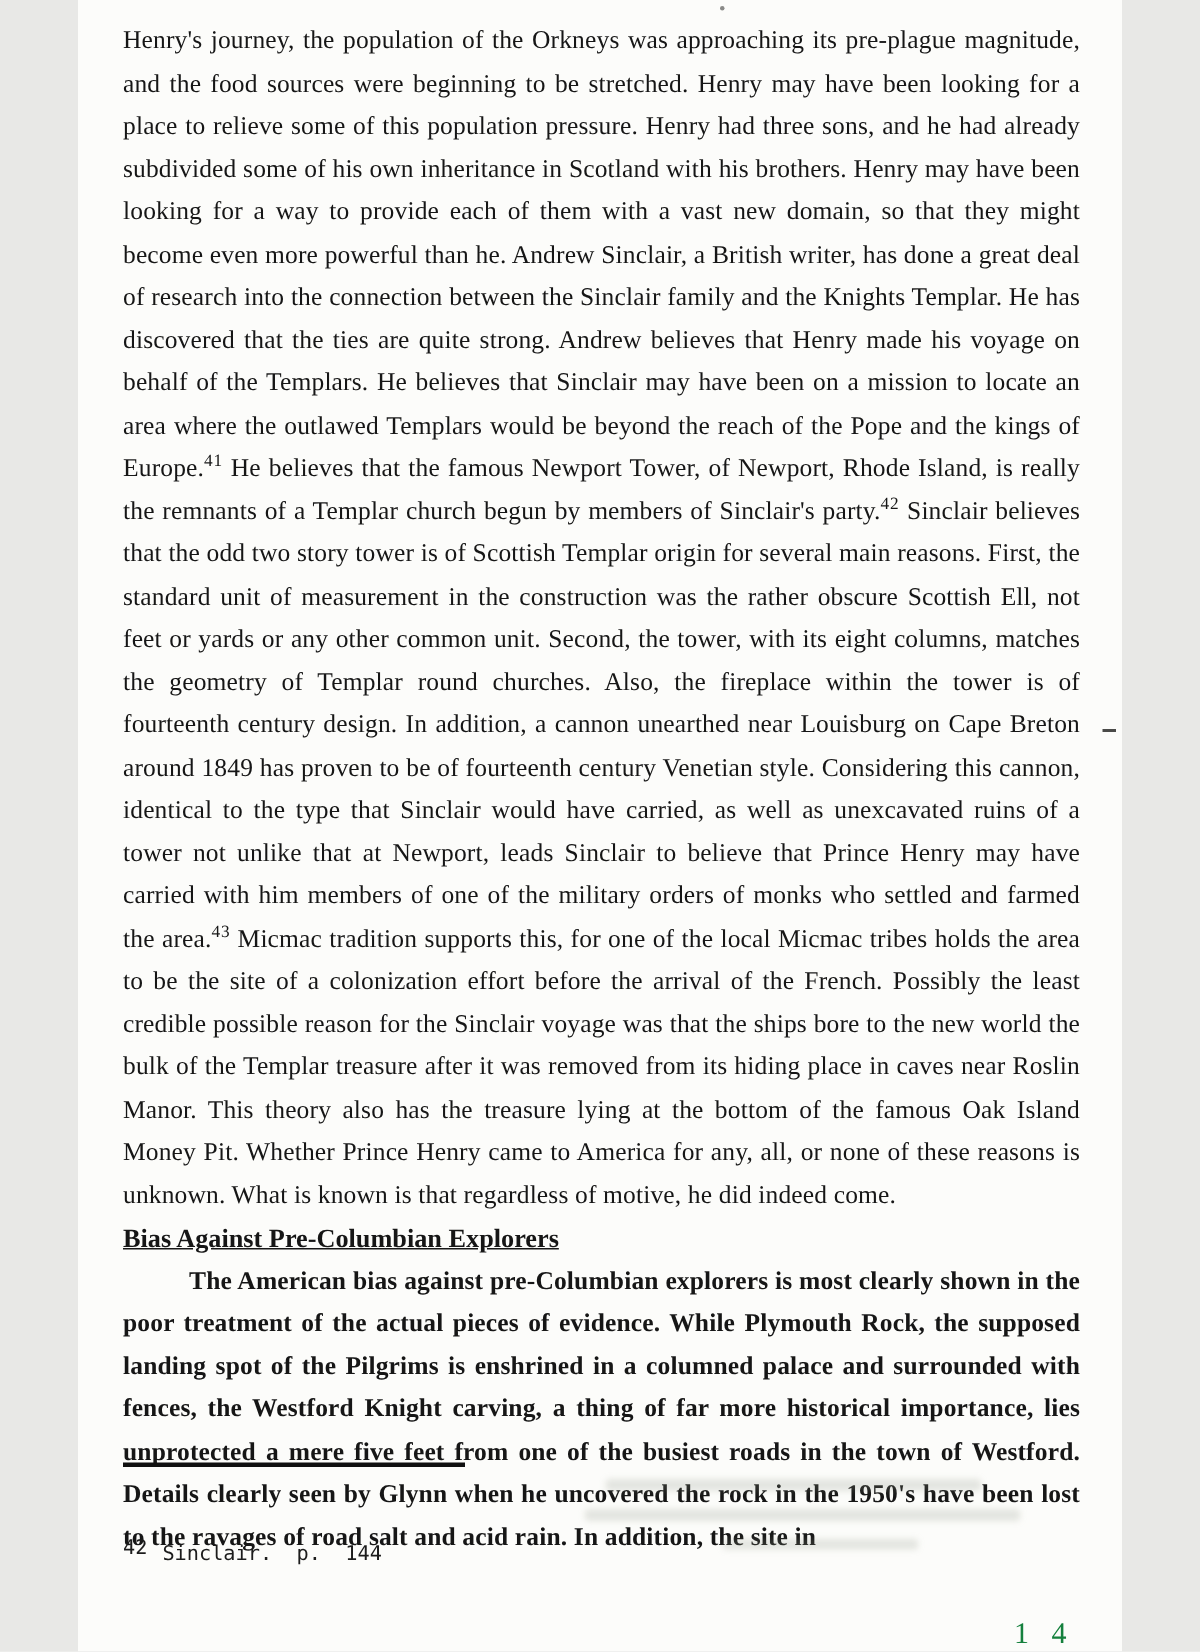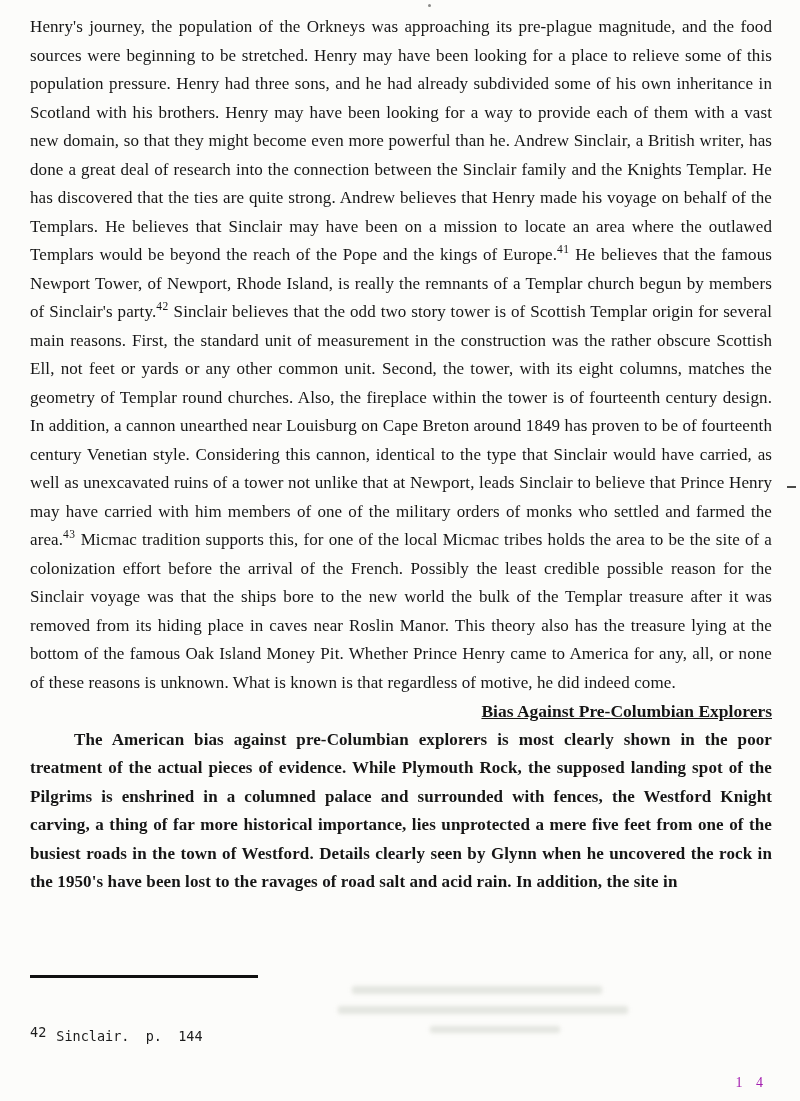--- a/index.html
+++ b/index.html
@@ -2,21 +2,21 @@
 <html><head>
 <meta charset="utf-8">
 <style>
   html, body {
     margin: 0;
     padding: 0;
     background: #e8e8e6;
   }
   .page {
     position: relative;
-    width: 800px;
+    width: 696px;
     height: 1101px;
     margin: 0 auto;
     background: #fcfcfa;
     color: #161616;
     font-family: "Liberation Serif", serif;
     overflow: hidden;
     box-sizing: border-box;
   }
   .content {
     padding: 13px 28px 0 30px;
@@ -32,21 +32,21 @@
     font-size: 11.5px;
     line-height: 0;
     vertical-align: super;
     letter-spacing: 0.5px;
   }
   .heading {
     margin: 0;
     font-size: 17.5px;
     line-height: 28.5px;
     font-weight: bold;
-    text-align: right;
+    text-align: left;
   }
   .heading .underline {
     text-decoration: underline;
   }
   .indent-first {
     text-indent: 44px;
     font-weight: bold;
   }
   .footnote-block {
     position: absolute;
@@ -67,24 +67,24 @@
     white-space: pre;
   }
   .fn-num {
     position: relative;
     top: -4px;
     margin-right: 10px;
   }
   .page-number {
     position: absolute;
     right: 32px;
-    bottom: 10px;
-    font-size: 14px;
+    bottom: 0;
+    font-size: 20px;
     letter-spacing: 5px;
-    color: #a21caf;
+    color: #15803d;
   }
   
   .artifact-dot {
     position: absolute;
     top: 4px;
     left: 428px;
     width: 3px;
     height: 3px;
     background: #8a8a88;
     border-radius: 50%;

